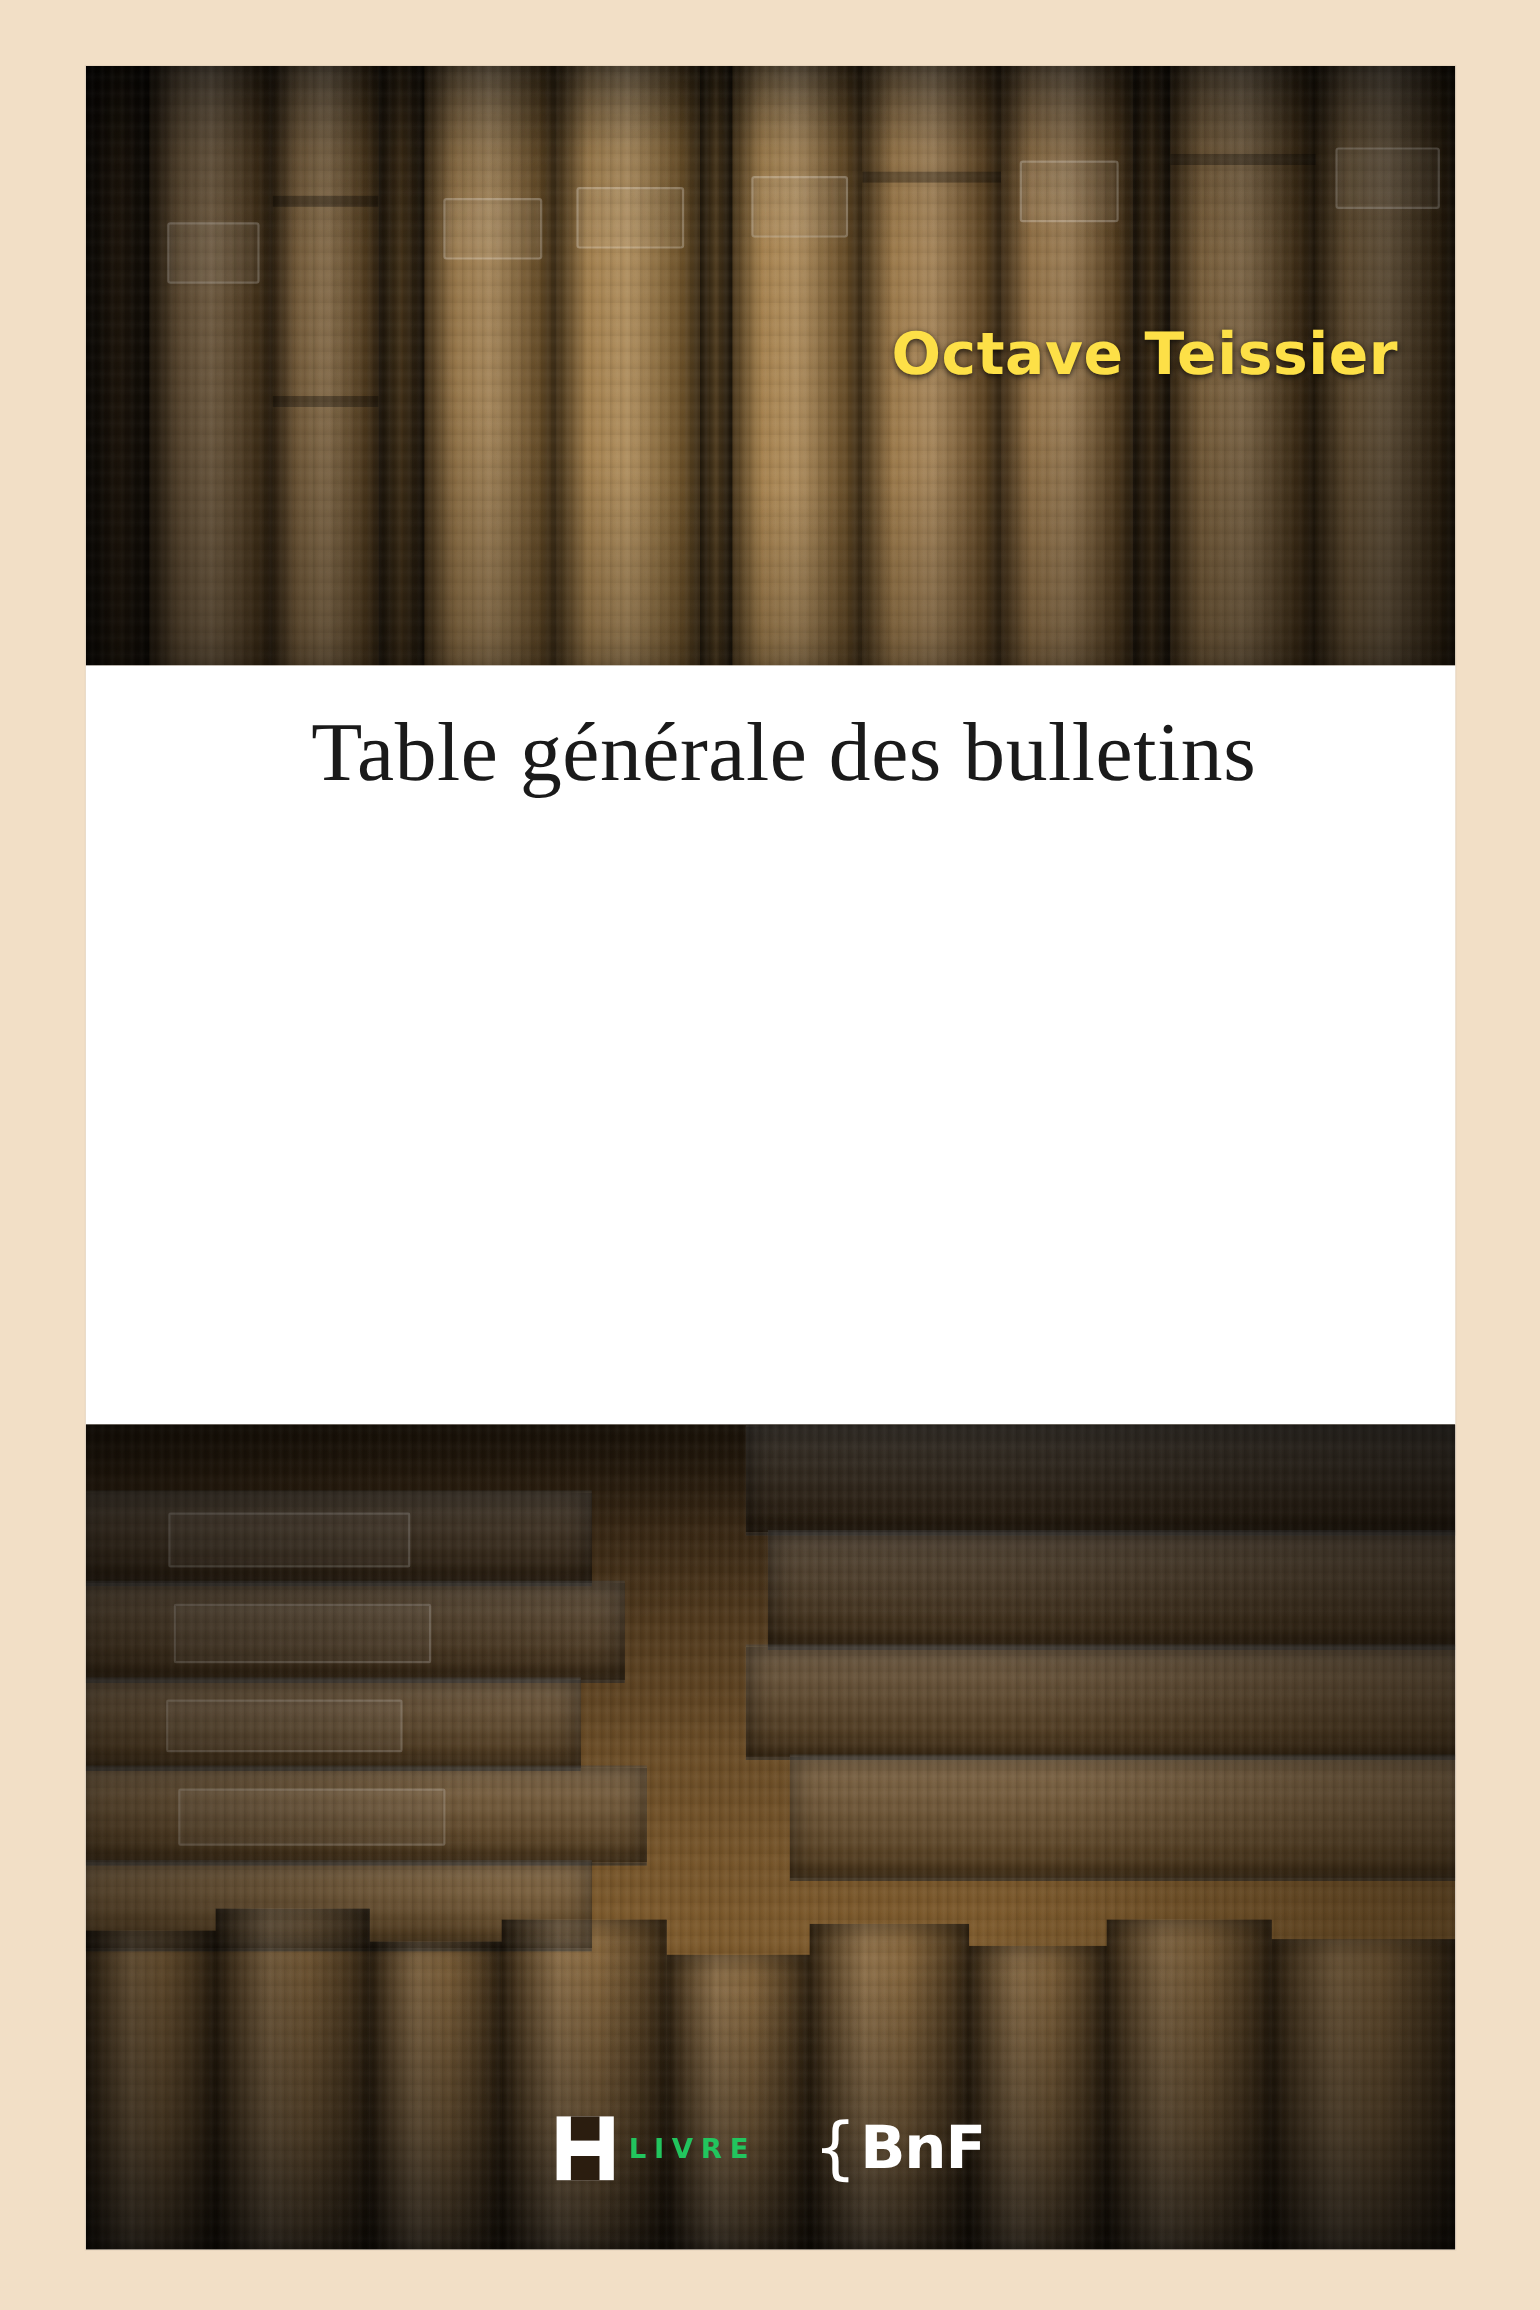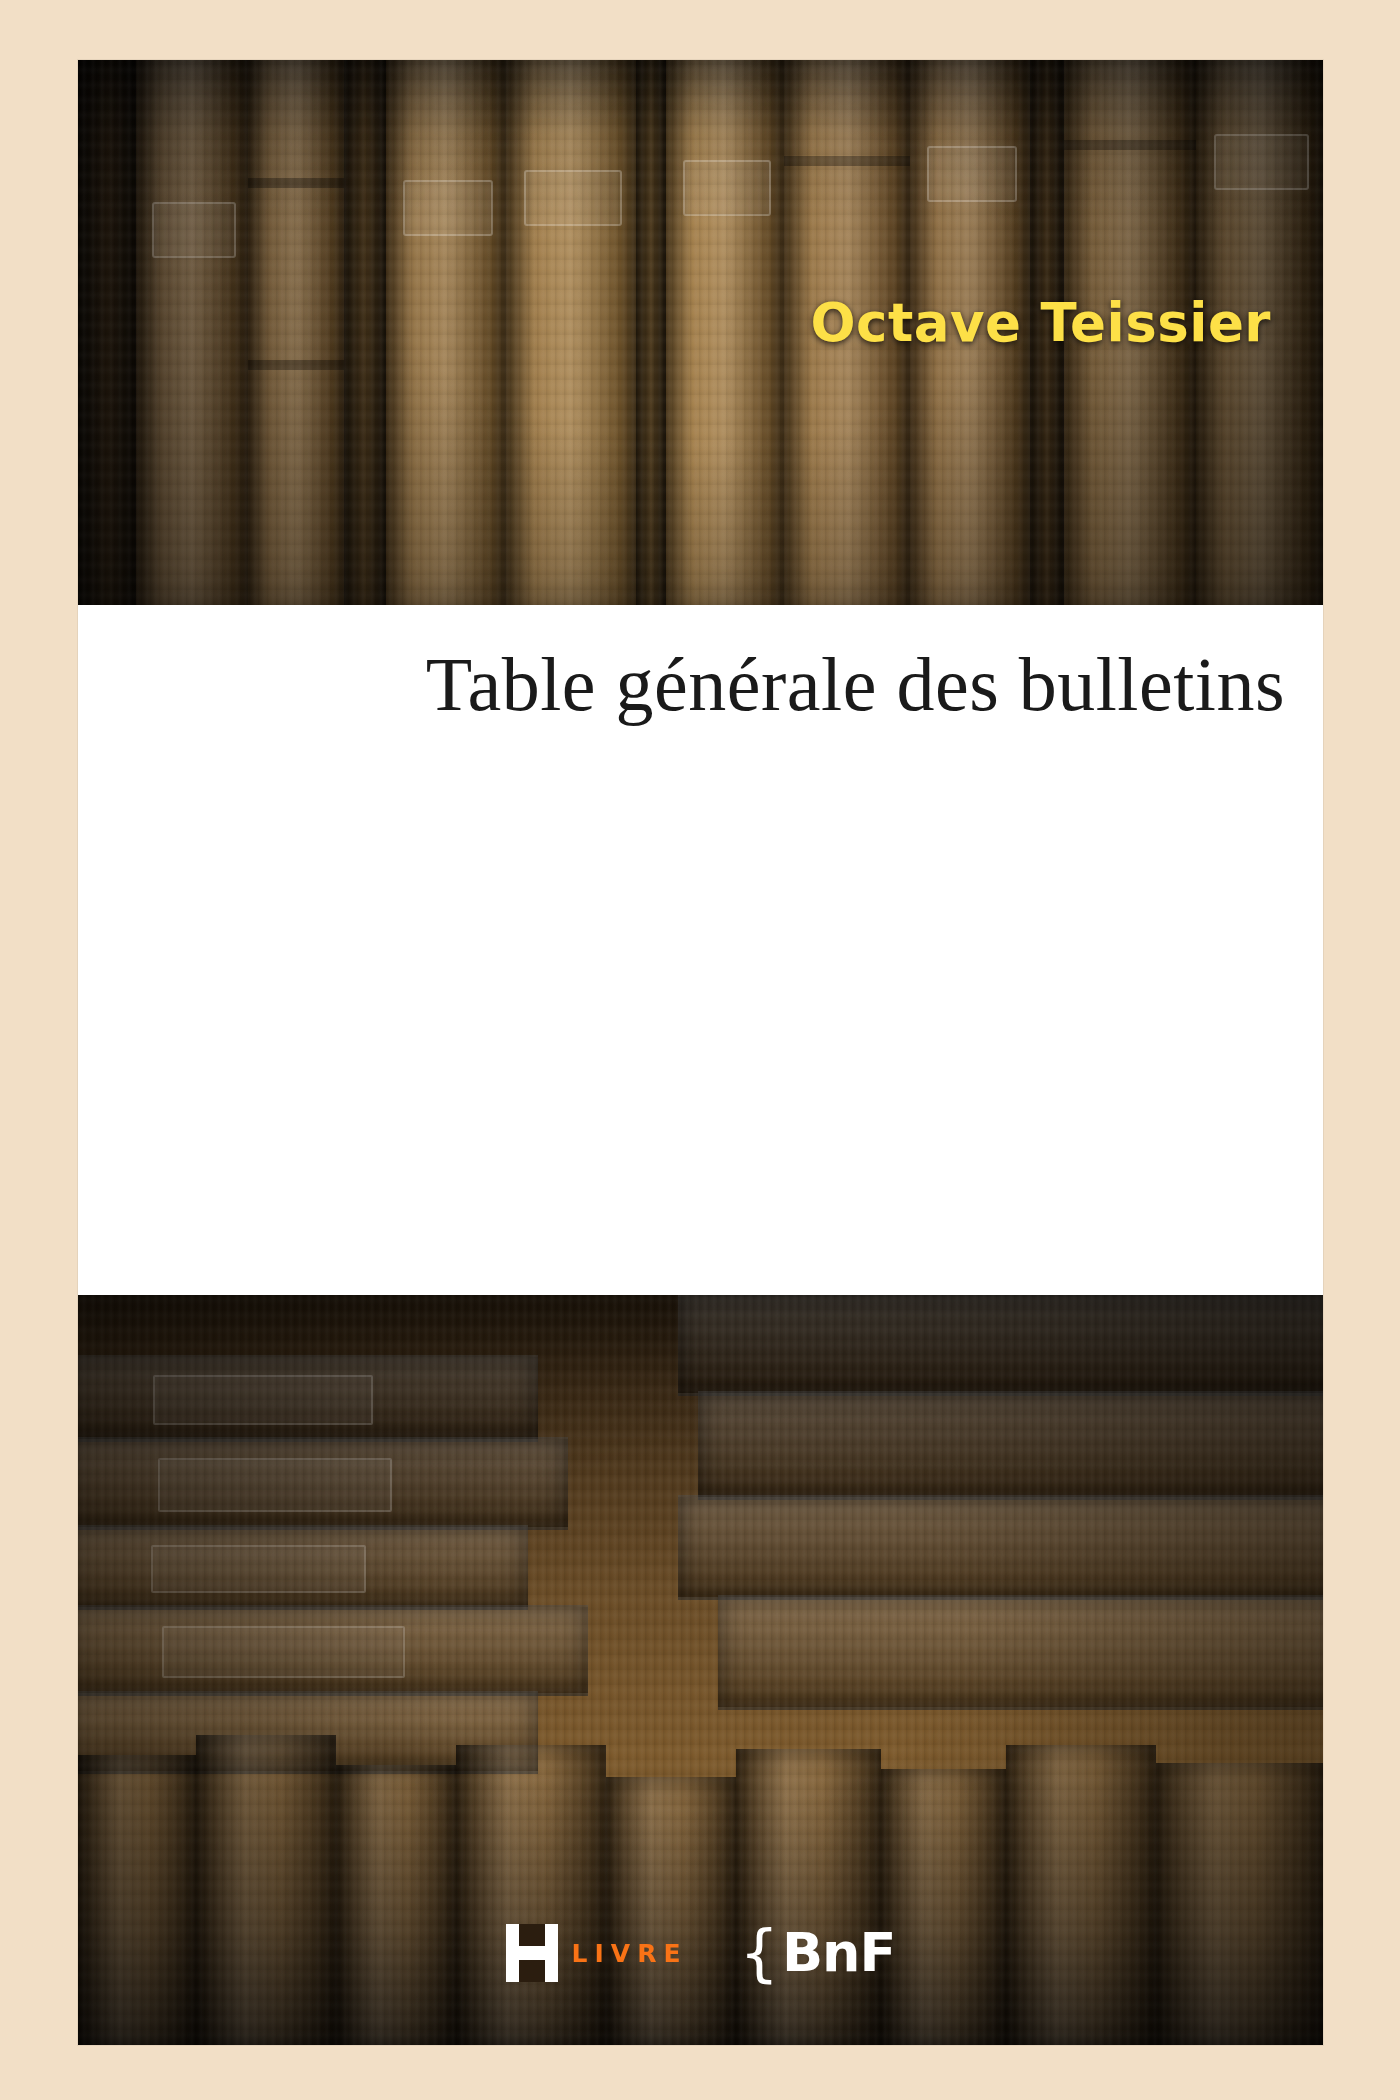--- a/index.html
+++ b/index.html
@@ -117,21 +117,21 @@
   }
   .title {
     position: absolute;
     left: 62px;
     right: 38px;
     top: 32px;
     font-family: "Liberation Serif", serif;
     font-size: 76px;
     line-height: 1.25;
     color: #1a1a1a;
-    text-align: right;
+    text-align: center;
     letter-spacing: 0.5px;
   }
 
   
   .photo-bottom {
     position: absolute;
     left: 0;
     bottom: 0;
     width: 100%;
     height: 750px;
@@ -220,21 +220,21 @@
     font-size: 52px;
     font-weight: bold;
     color: #ffffff;
     letter-spacing: -1px;
   }
   .h-text .small {
     display: block;
     font-family: "DejaVu Sans", sans-serif;
     font-size: 25px;
     font-weight: bold;
-    color: #f97316;
+    color: #22c55e;
     letter-spacing: 7px;
     margin-top: 2px;
   }
   .bnf {
     display: flex;
     align-items: center;
     font-family: "DejaVu Sans", sans-serif;
     font-size: 54px;
     font-weight: bold;
     color: #ffffff;

